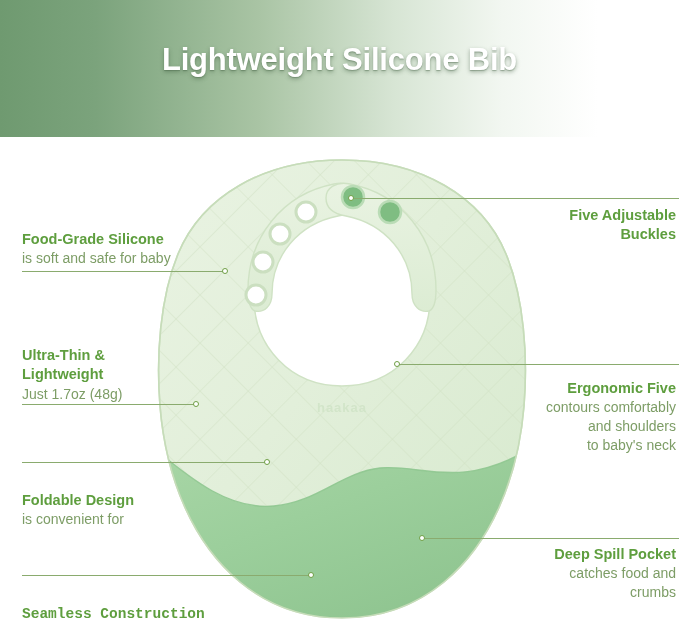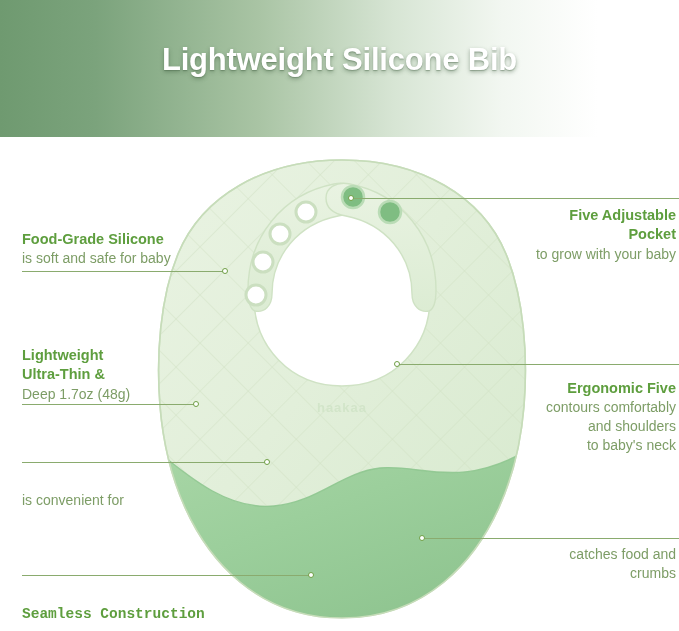--- a/index.html
+++ b/index.html
@@ -184,56 +184,57 @@
   </div>
 
   <div class="callout left" style="left:22px;top:212px;">
     <div class="ttl">Food-Grade Silicone</div>
     <div class="body">is soft and safe for baby</div>
   </div>
   <div class="conn" style="left:22px;top:271px;width:202px;"></div>
   <div class="dot" style="left:222px;top:268px;"></div>
 
   <div class="callout left" style="left:22px;top:328px;">
+    <div class="ttl">Ultra-Thin &amp;</div>
     <div class="ttl">Lightweight</div>
-    <div class="ttl">Ultra-Thin &amp;</div>
-    <div class="body">Deep 1.7oz (48g)</div>
+    <div class="body">Just 1.7oz (48g)</div>
   </div>
   <div class="conn" style="left:22px;top:404px;width:173px;"></div>
   <div class="dot" style="left:193px;top:401px;"></div>
 
   <div class="callout left" style="left:22px;top:473px;">
+    <div class="ttl">Foldable Design</div>
     <div class="body">is convenient for</div>
   </div>
   <div class="conn" style="left:22px;top:462px;width:244px;"></div>
   <div class="dot" style="left:264px;top:459px;"></div>
 
   <div class="callout left" style="left:22px;top:587px;font-family:Liberation Mono, monospace;">
     <div class="ttl">Seamless Construction</div>
   </div>
   <div class="conn" style="left:22px;top:575px;width:288px;"></div>
   <div class="dot" style="left:308px;top:572px;"></div>
 
   <div class="callout right" style="right:3px;top:206px;">
     <div class="ttl">Five Adjustable</div>
-    <div class="ttl">Pocket</div>
-    <div class="body">to grow with your baby</div>
+    <div class="ttl">Buckles</div>
   </div>
   <div class="conn" style="left:352px;top:198px;width:327px;"></div>
   <div class="dot" style="left:348px;top:195px;"></div>
 
   <div class="callout right" style="right:3px;top:379px;">
     <div class="ttl">Ergonomic Five</div>
     <div class="body">contours comfortably</div>
     <div class="body">and shoulders</div>
     <div class="body">to baby's neck</div>
   </div>
   <div class="conn" style="left:399px;top:364px;width:280px;"></div>
   <div class="dot" style="left:394px;top:361px;"></div>
 
   <div class="callout right" style="right:3px;top:545px;">
+    <div class="ttl">Deep Spill Pocket</div>
     <div class="body">catches food and</div>
     <div class="body">crumbs</div>
   </div>
   <div class="conn" style="left:424px;top:538px;width:255px;"></div>
   <div class="dot" style="left:419px;top:535px;"></div>
 
 </div>
 
 </body></html>

